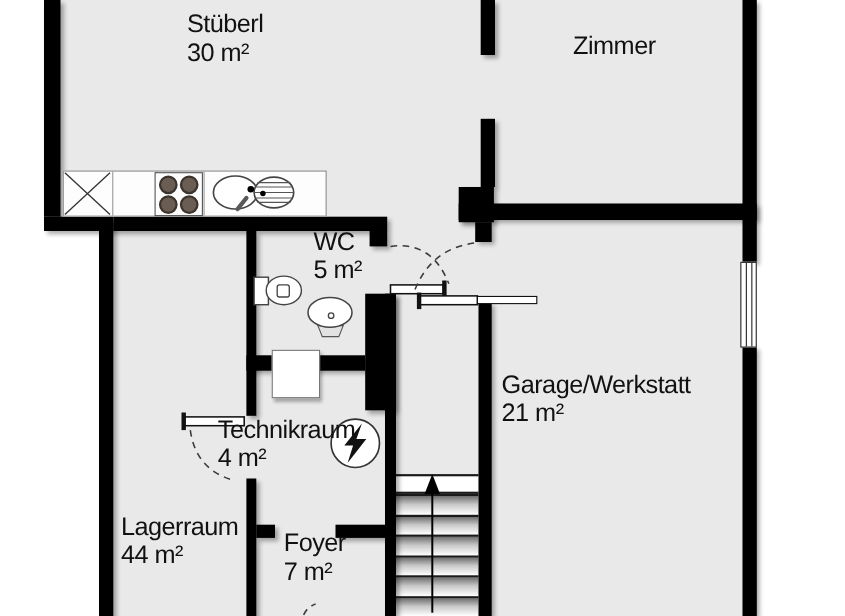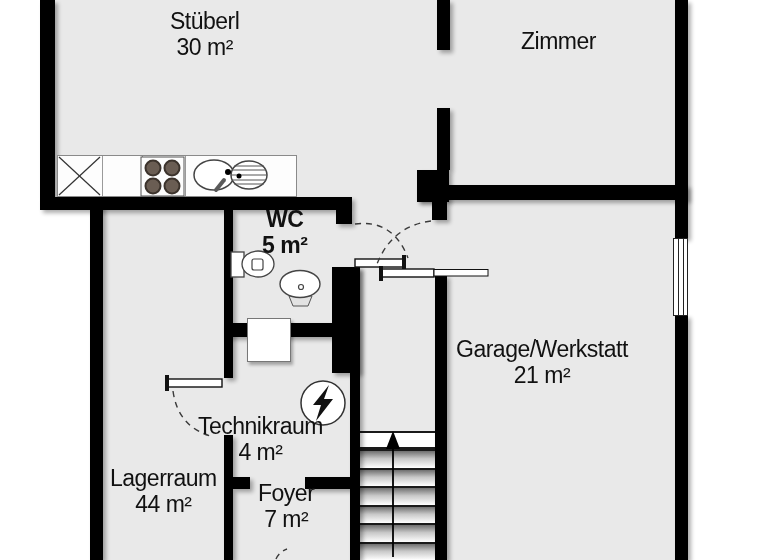--- a/index.html
+++ b/index.html
@@ -1,17 +1,17 @@
 <!DOCTYPE html>
 <html><head>
 <meta charset="utf-8">
 <style>
   html,body{margin:0;padding:0;background:#fff;}
   #plan{position:relative;width:758px;height:560px;background:#fff;overflow:hidden;
-        font-family:"Liberation Sans",sans-serif;text-align:center;}
+        font-family:"Liberation Sans",sans-serif;}
   .floor{position:absolute;background:#e9e9e9;}
   .wall{position:absolute;background:#000;box-shadow:3px 3px 4px rgba(0,0,0,.32);}
   .window{position:absolute;background:#fff;border:1px solid #222;box-sizing:border-box;}
   .window .pane{position:absolute;top:0;bottom:0;width:1px;background:#222;}
   .room-label{position:absolute;color:#111;font-size:23px;line-height:26px;
               letter-spacing:-0.5px;white-space:nowrap;}
   .counter{position:absolute;background:#fdfdfd;border:1px solid #8a8a8a;box-sizing:border-box;}
   .counter-sect{position:absolute;top:0;bottom:0;width:1px;background:#9a9a9a;}
   .boiler{position:absolute;background:#fff;border:1px solid #777;box-sizing:border-box;
           box-shadow:2px 3px 3px rgba(0,0,0,.3);}
@@ -147,29 +147,29 @@
     </g>
   </svg>
 
   <div class="room-label" style="left:170px;top:8px;">
     <div>Stüberl</div>
     <div>30 m²</div>
   </div>
   <div class="room-label" style="left:521px;top:28px;">
     <div>Zimmer</div>
   </div>
-  <div class="room-label" style="left:262px;top:206px;font-weight:bold;">
+  <div class="room-label" style="left:285px;top:206px;">
     <div>WC</div>
     <div>5 m²</div>
   </div>
   <div class="room-label" style="left:456px;top:336px;">
     <div>Garage/Werkstatt</div>
     <div>21 m²</div>
   </div>
-  <div class="room-label" style="left:198px;top:377px;margin-top:36px;">
+  <div class="room-label" style="left:198px;top:377px;">
     <div>Technikraum</div>
     <div>4 m²</div>
   </div>
   <div class="room-label" style="left:110px;top:465px;">
     <div>Lagerraum</div>
     <div>44 m²</div>
   </div>
   <div class="room-label" style="left:258px;top:480px;">
     <div>Foyer</div>
     <div>7 m²</div>

